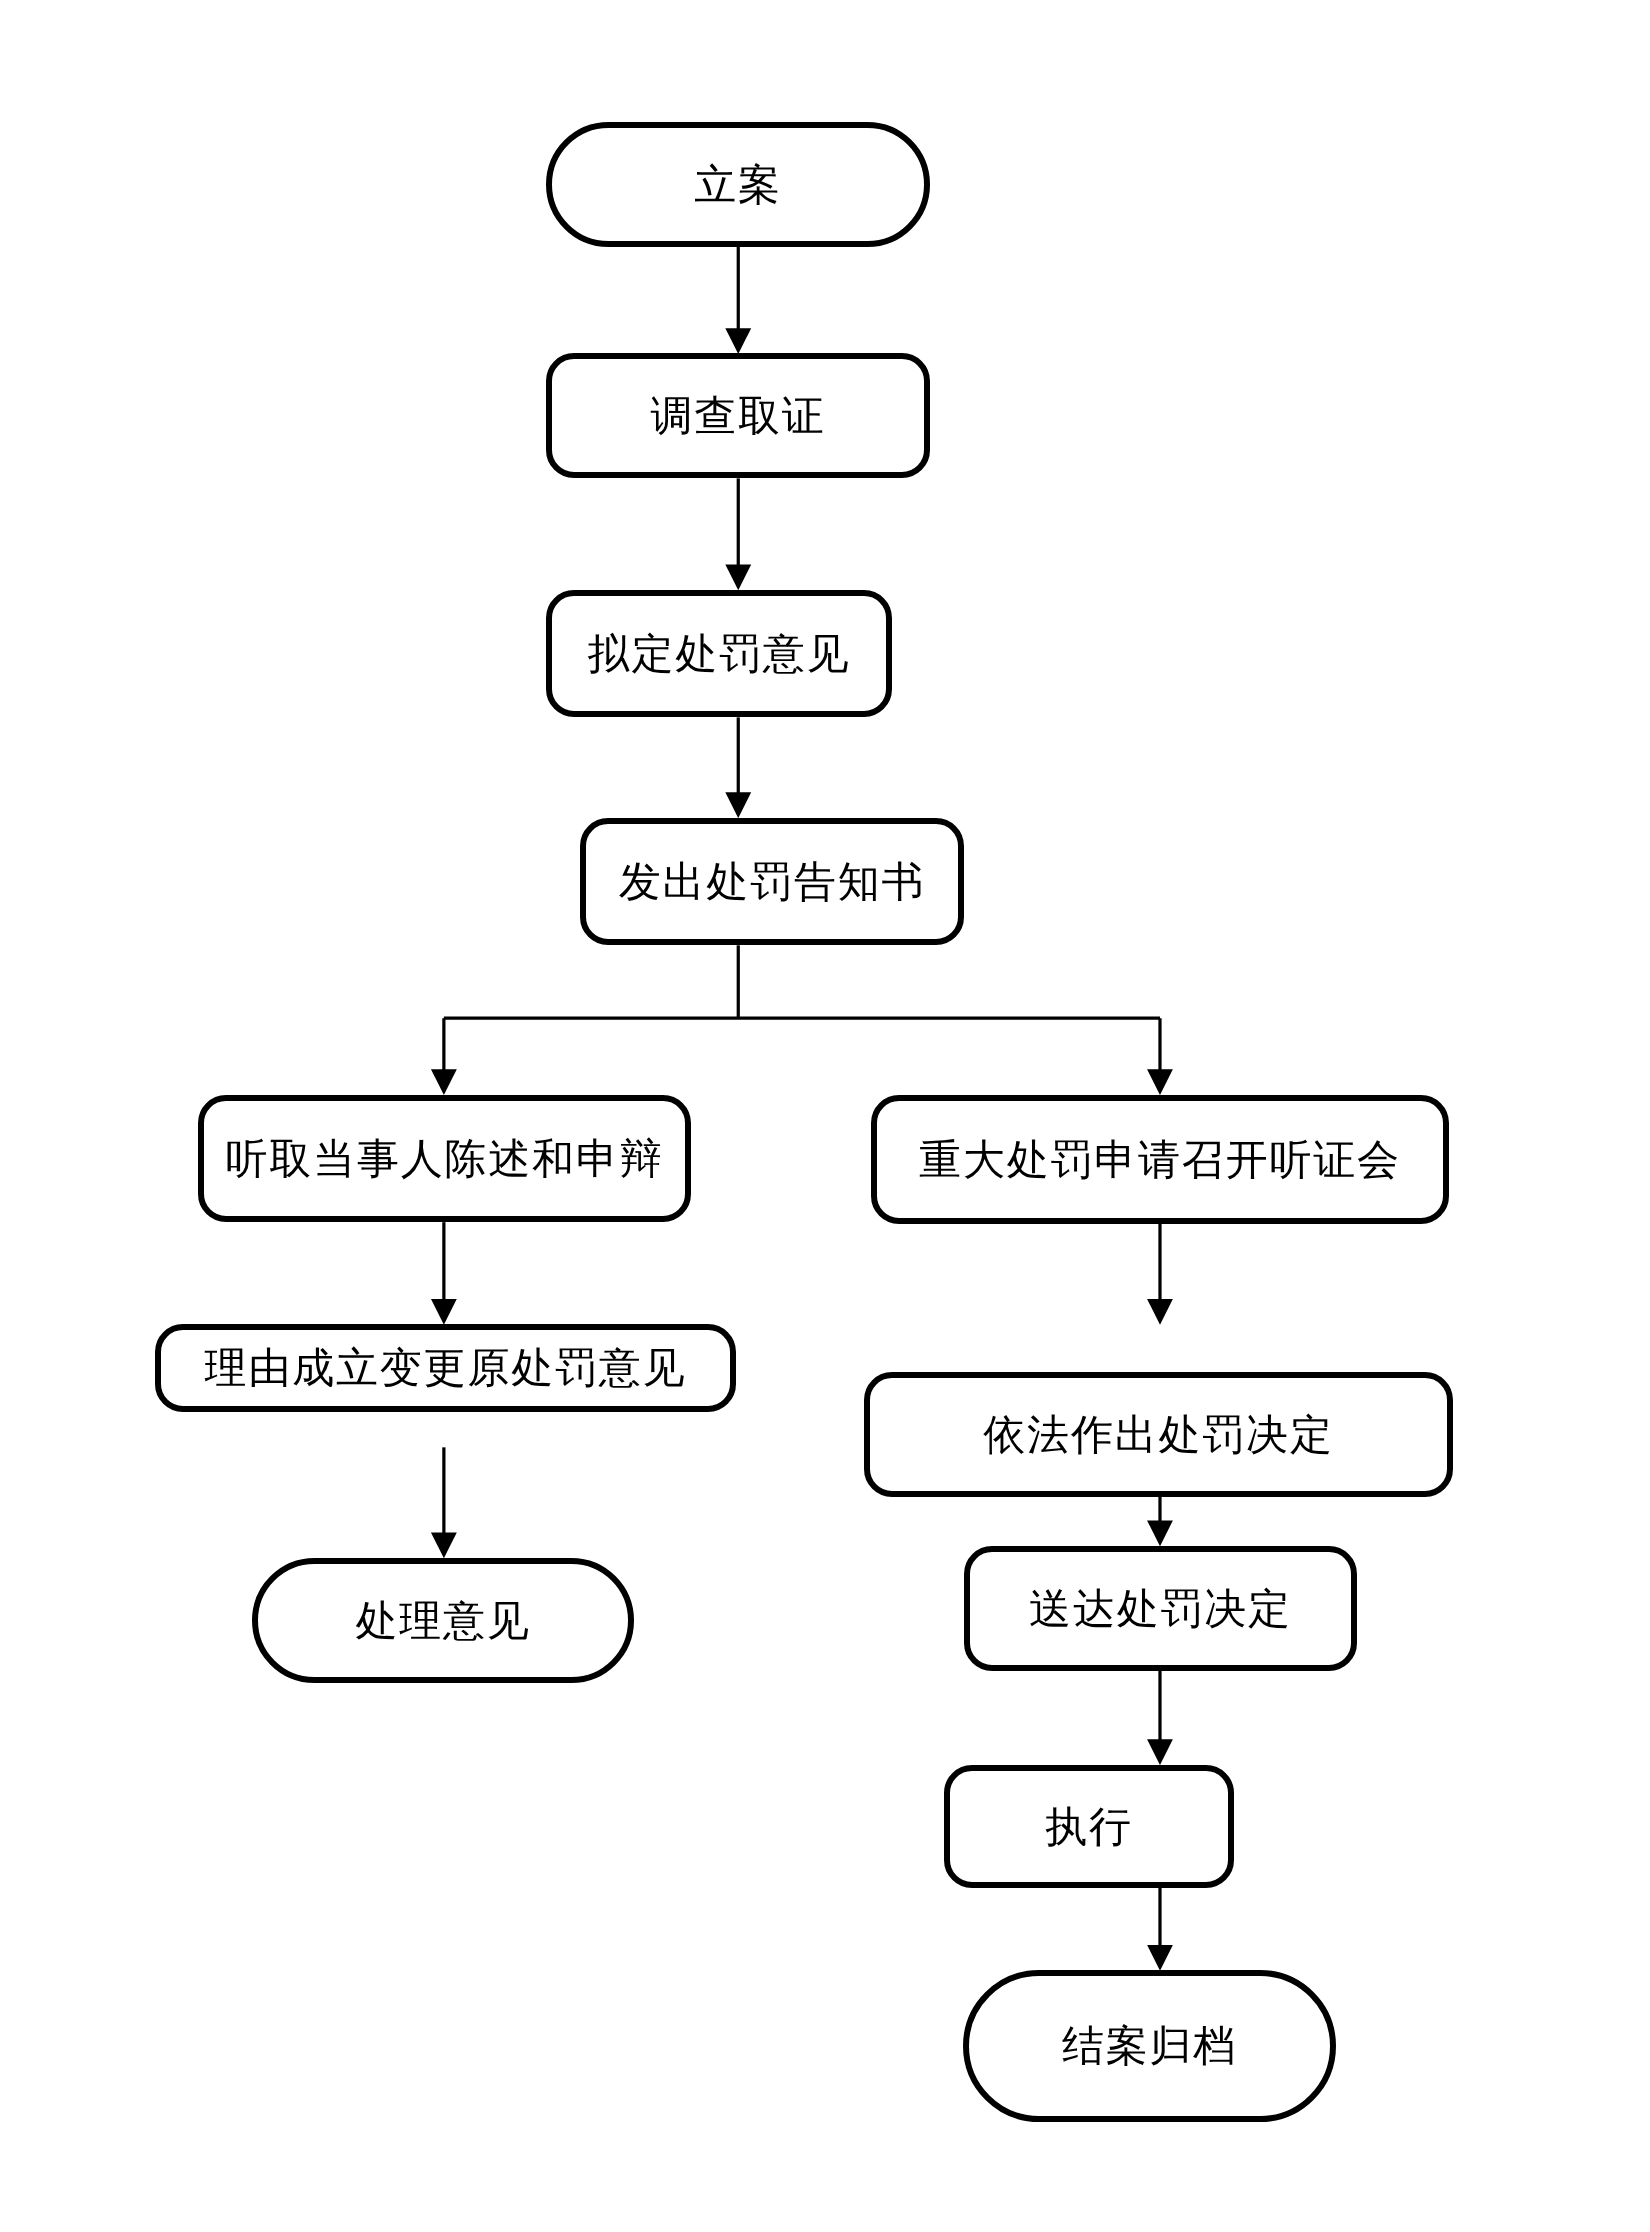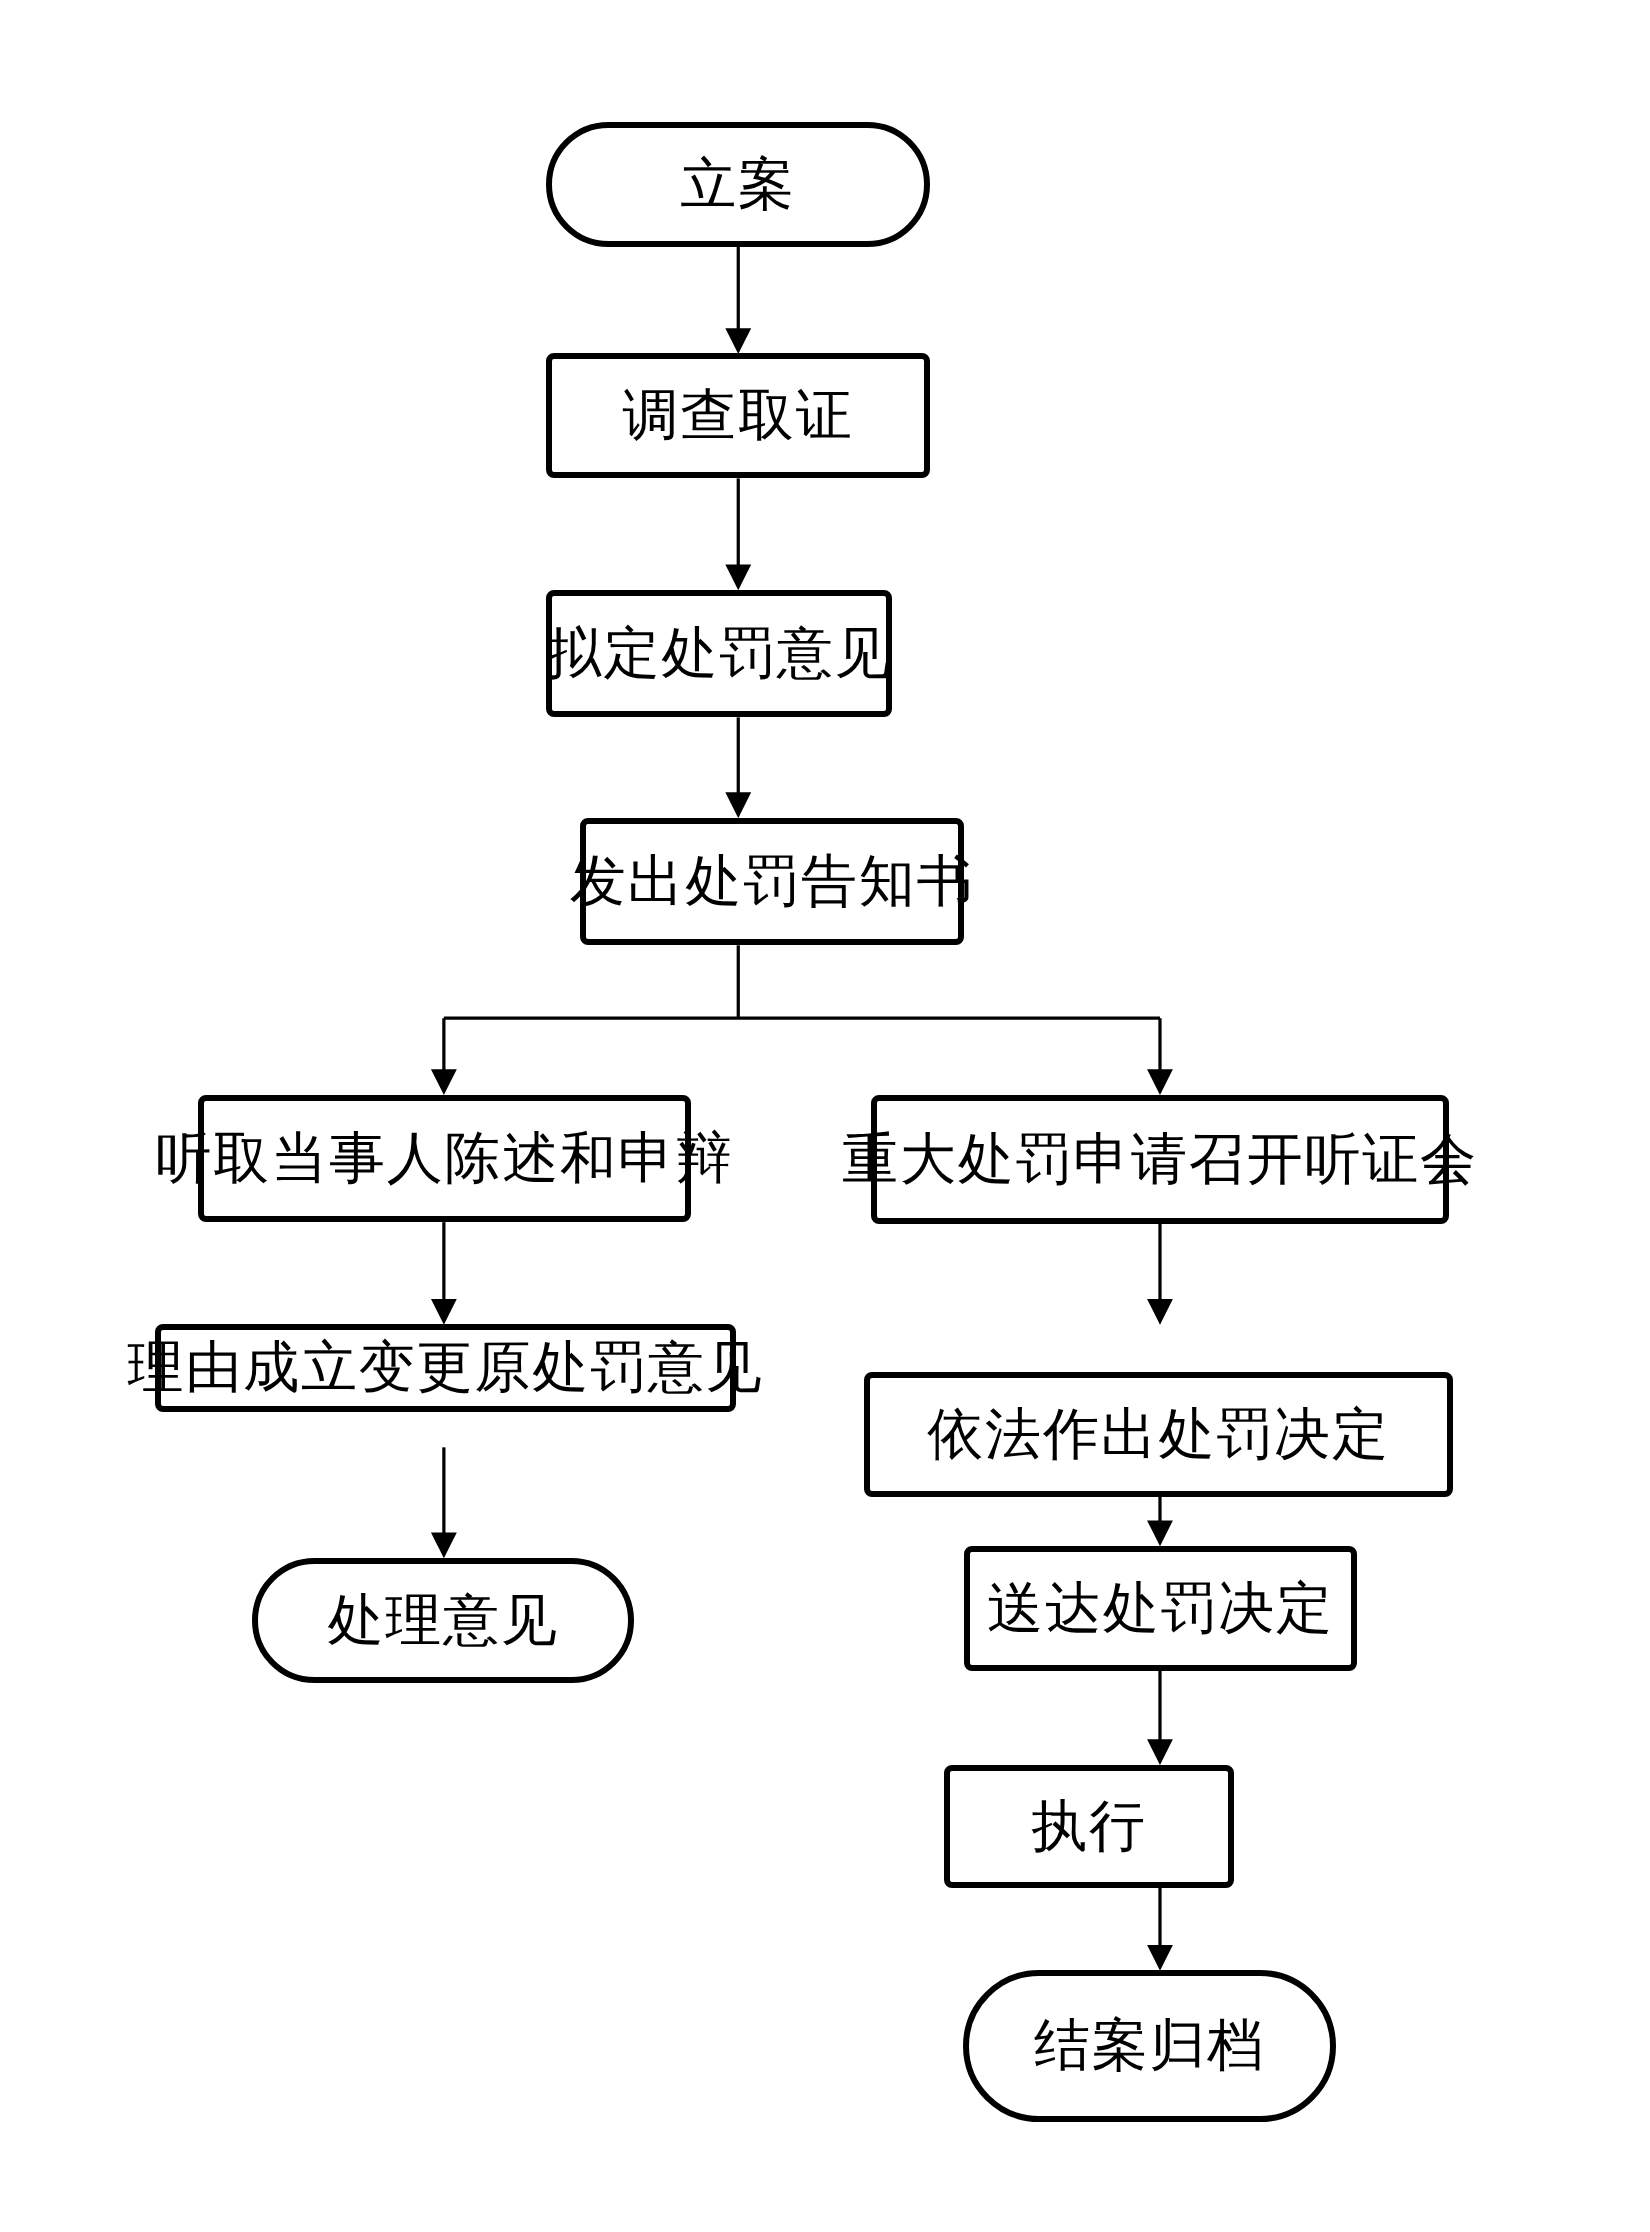--- a/index.html
+++ b/index.html
@@ -23,27 +23,27 @@
     height: 2233px;
   }
   .node {
     position: absolute;
     box-sizing: border-box;
     border: 6.5px solid #000000;
     background: #ffffff;
     display: flex;
     align-items: center;
     justify-content: center;
-    font-size: 56px;
+    font-size: 42px;
     color: #000000;
     letter-spacing: 1.8px;
     white-space: nowrap;
   }
   .rect {
-    border-radius: 8px;
+    border-radius: 28px;
     font-family: Liberation Serif, serif;
   }
   .stadium {
     border-radius: 922px;
   }
   .edge {
     stroke: #000000;
     stroke-width: 3.5;
     fill: none;
   }

